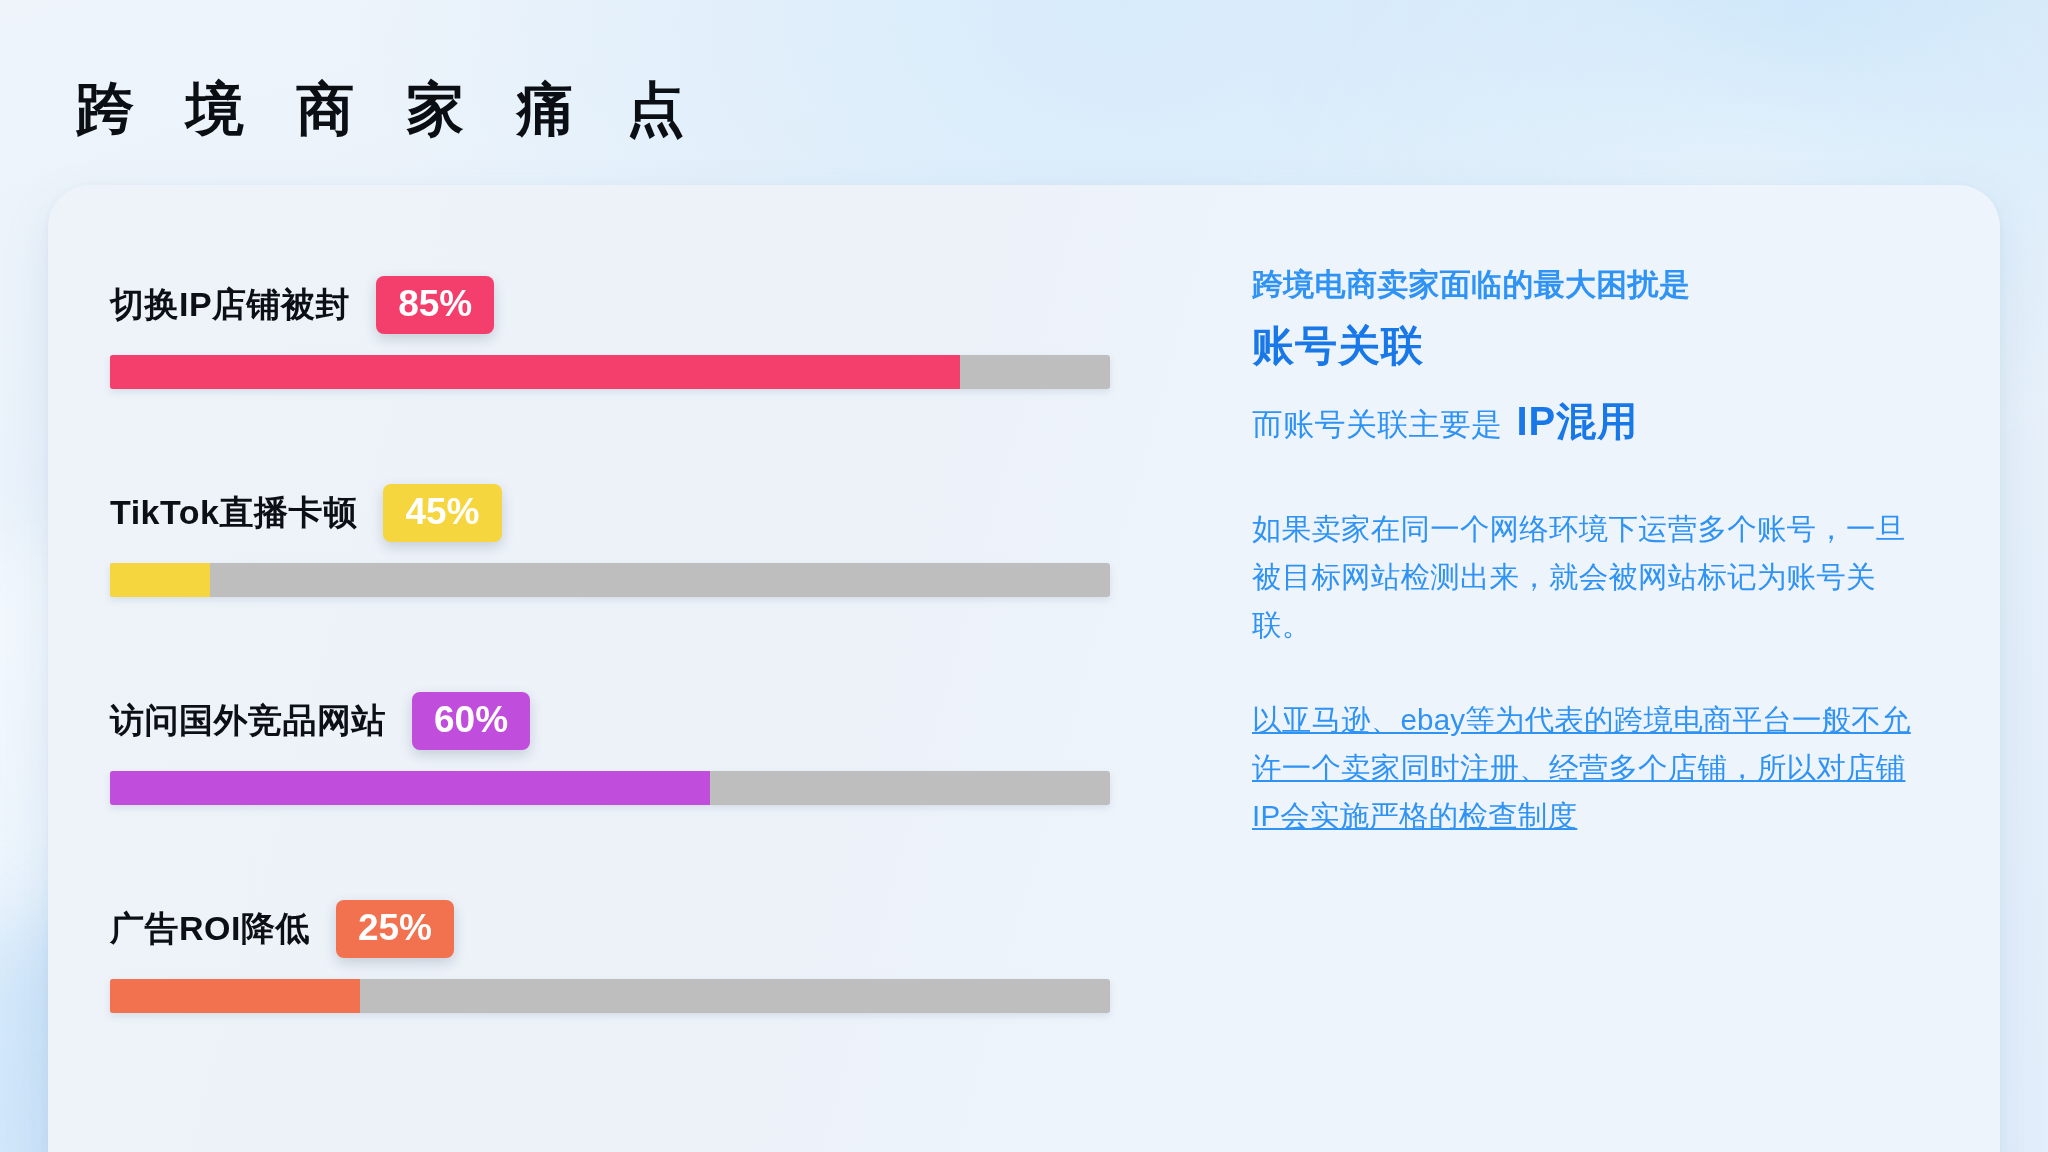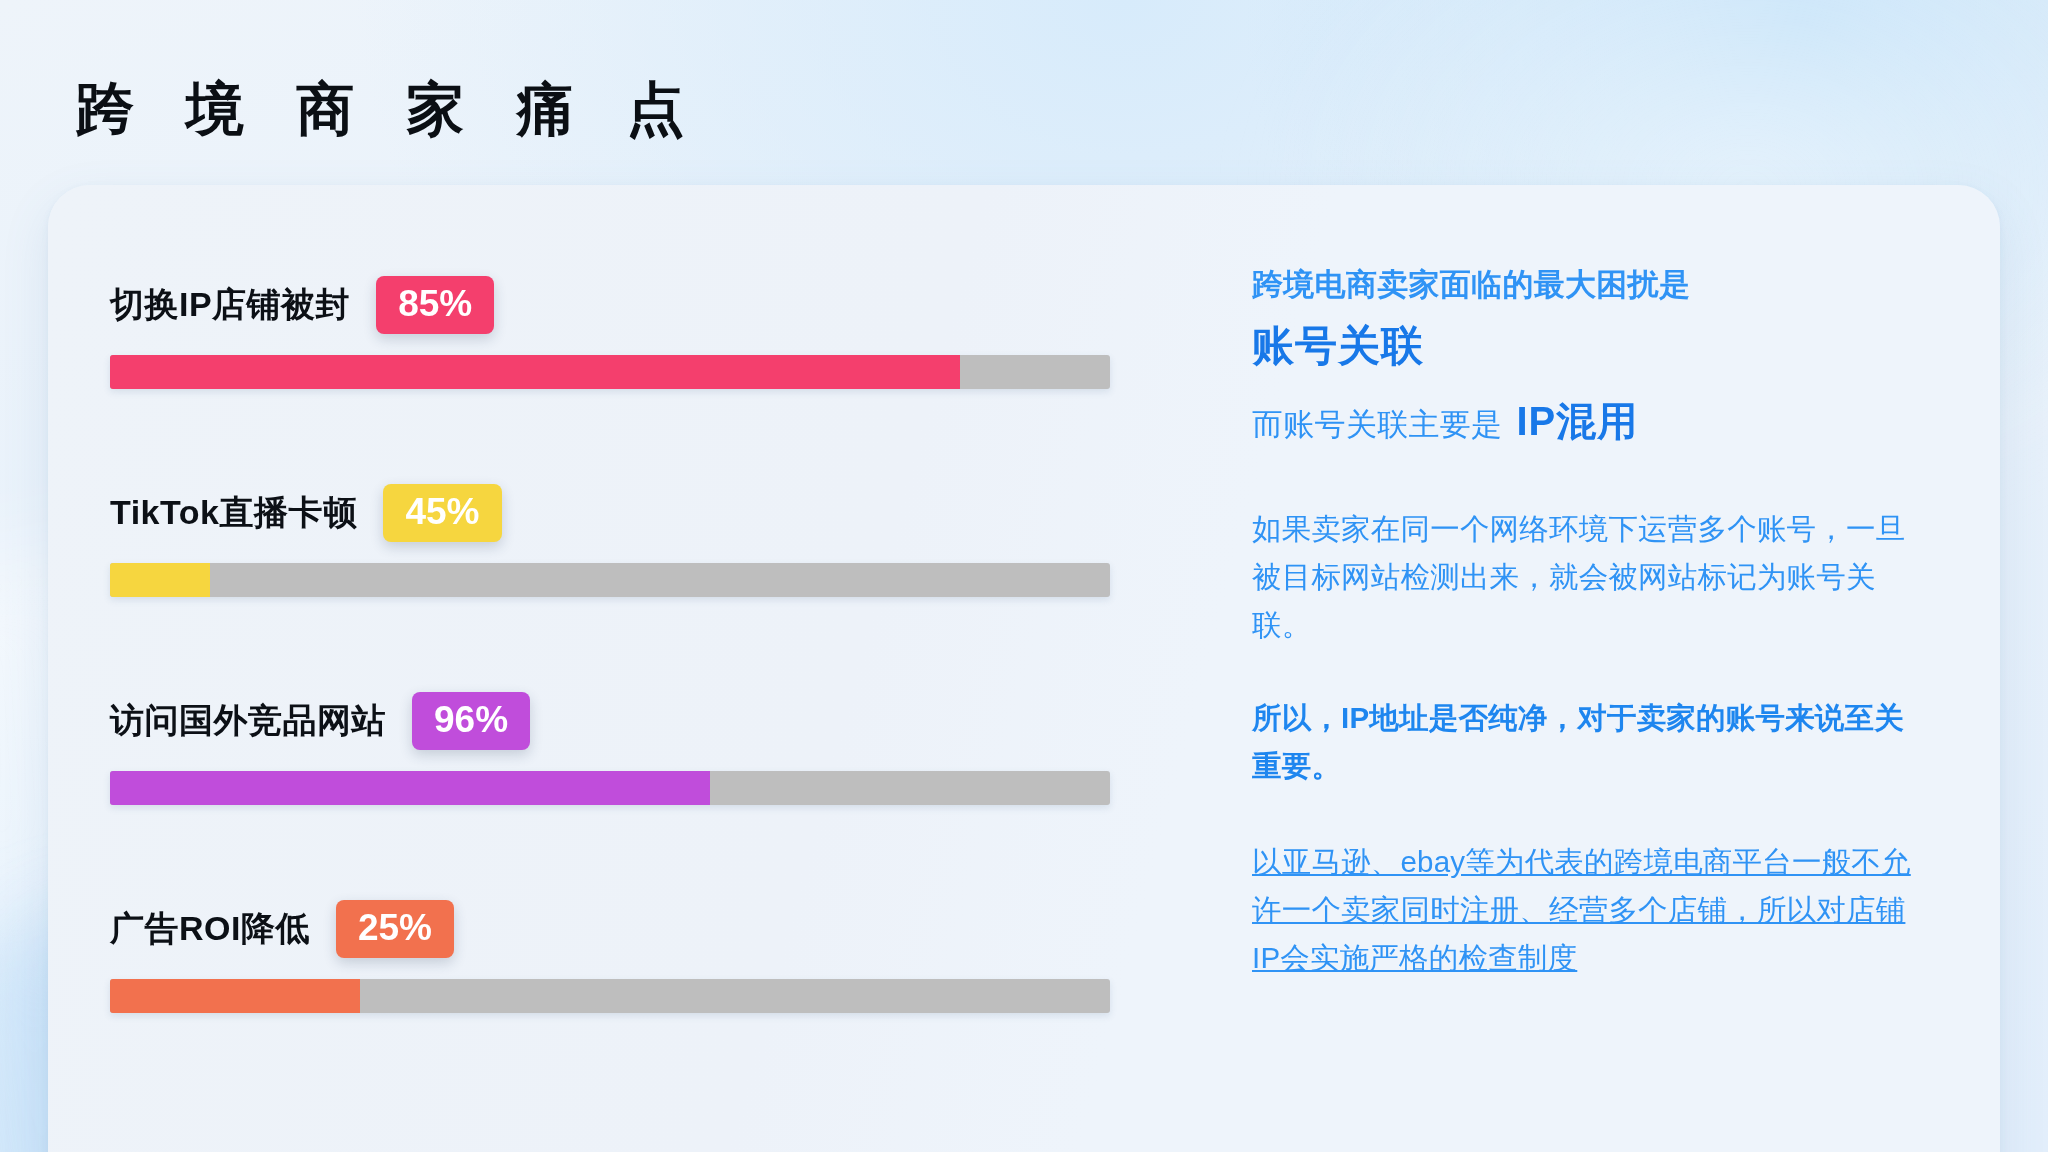--- a/index.html
+++ b/index.html
@@ -208,21 +208,21 @@
         <span class="pct-badge" style="background: rgb(246, 214, 63);">45%</span>
       </div>
       <div class="bar-track">
         <div class="bar-fill" style="background: rgb(246, 214, 63); width: 10%;"></div>
       </div>
     </div>
 
     <div class="bar-row">
       <div class="bar-head">
         <span class="bar-label">访问国外竞品网站</span>
-        <span class="pct-badge" style="background: rgb(192, 77, 219);">96%</span>
+        <span class="pct-badge" style="background: rgb(192, 77, 219);">60%</span>
       </div>
       <div class="bar-track">
         <div class="bar-fill" style="background: rgb(192, 77, 219); width: 60%;"></div>
       </div>
     </div>
 
     <div class="bar-row">
       <div class="bar-head">
         <span class="bar-label">广告ROI降低</span>
         <span class="pct-badge" style="background: rgb(242, 113, 78);">25%</span>
@@ -235,17 +235,16 @@
   </div>
 
   <div class="text-pane">
     <div class="lead-line">跨境电商卖家面临的最大困扰是</div>
     <div class="lead-strong">账号关联</div>
     <div class="lead-mix">
       <span>而账号关联主要是</span><span class="hl">IP混用</span>
     </div>
 
     <div class="para para-gap-1">如果卖家在同一个网络环境下运营多个账号，一旦被目标网站检测出来，就会被网站标记为账号关联。</div>
-    <div class="para bold para-gap-2">所以，IP地址是否纯净，对于卖家的账号来说至关重要。</div>
     <div class="para para-gap-3">以亚马逊、ebay等为代表的跨境电商平台一般不允许一个卖家同时注册、经营多个店铺，所以对店铺IP会实施严格的检查制度</div>
   </div>
 
 </div>
 
 </body></html>

